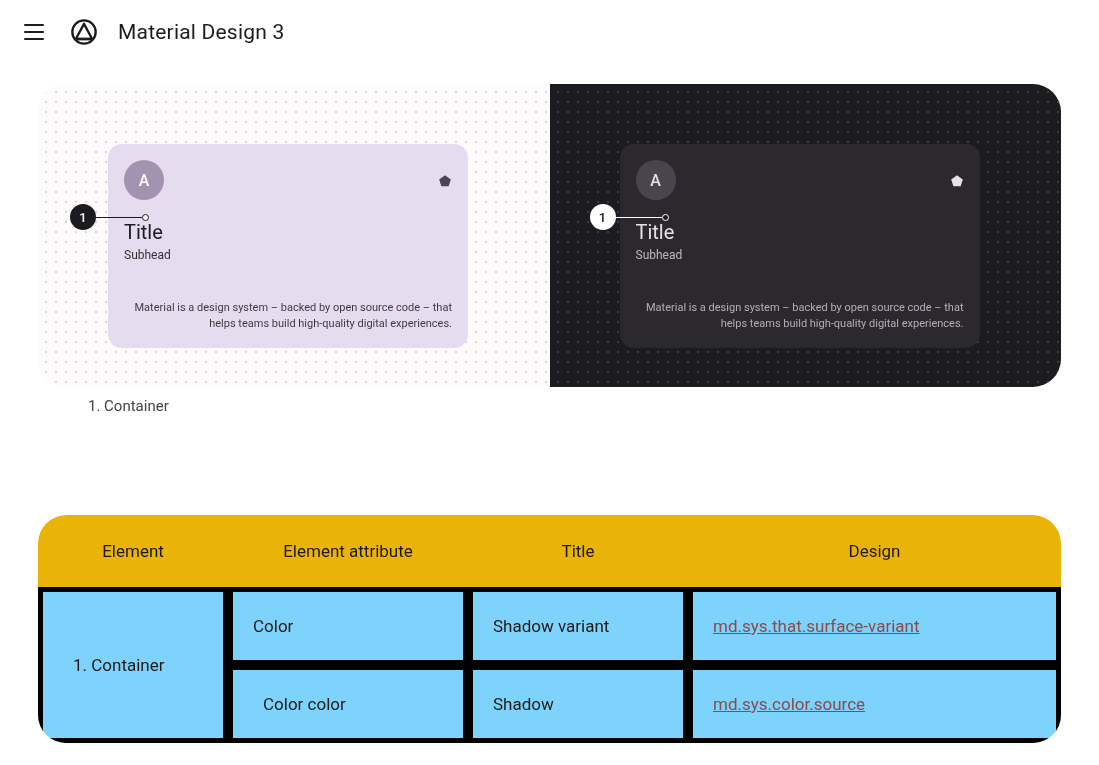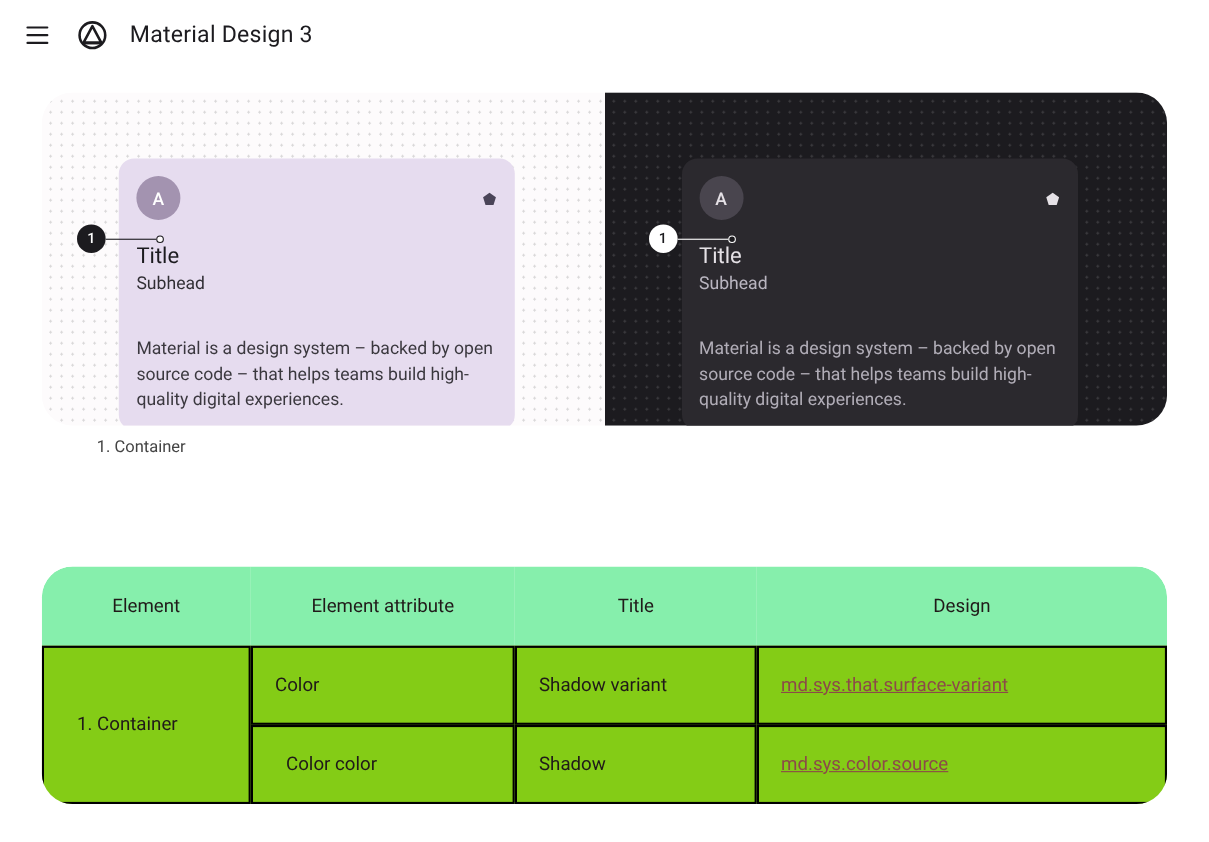--- a/index.html
+++ b/index.html
@@ -109,29 +109,30 @@
     .avatar-dark  { background: #49454e; color: #e5e1e6; }
     .pentagon { width: 14px; height: 14px; }
     .pentagon-light svg { fill: #4a4458; }
     .pentagon-dark svg  { fill: #e5e1e6; }
     .card-title {
       font-size: 20px;
       font-weight: 400;
       margin-top: 20px;
     }
     .card-sub {
-      font-size: 16px;
+      font-size: 12px;
       margin-top: 4px;
       opacity: 0.9;
     }
     .card-body {
-      font-size: 16px;
+      font-size: 11px;
       margin-top: 38px;
       line-height: 1.45;
       opacity: 0.85;
+      text-align: right;
     }
     .card-dark .card-sub, .card-dark .card-body { color: #c9c5d0; }
     
     .anno {
       position: absolute;
       top: 120px;
       display: flex;
       align-items: center;
       z-index: 5;
     }
@@ -166,30 +167,30 @@
       margin-top: 100px;
     }
     table.spec {
       width: 100%;
       border-collapse: separate;
       border-spacing: 0;
       border-radius: 28px;
       overflow: hidden;
     }
     table.spec th {
-      background: #86efac;
+      background: #eab308;
       font-weight: 400;
       font-size: 17px;
       color: #201a19;
       padding: 26px 16px;
       text-align: center;
     }
     table.spec td {
-      background: #84cc16;
-      border: 2px solid #000000;
+      background: #7dd3fc;
+      border: 5px solid #000000;
       font-size: 17px;
       padding: 24px 20px;
       color: #201a19;
     }
     table.spec td:first-child {
       padding-left: 30px;
     }
     table.spec th:first-child { border-top-left-radius: 28px; }
     table.spec th:last-child  { border-top-right-radius: 28px; }
     .token-link {

